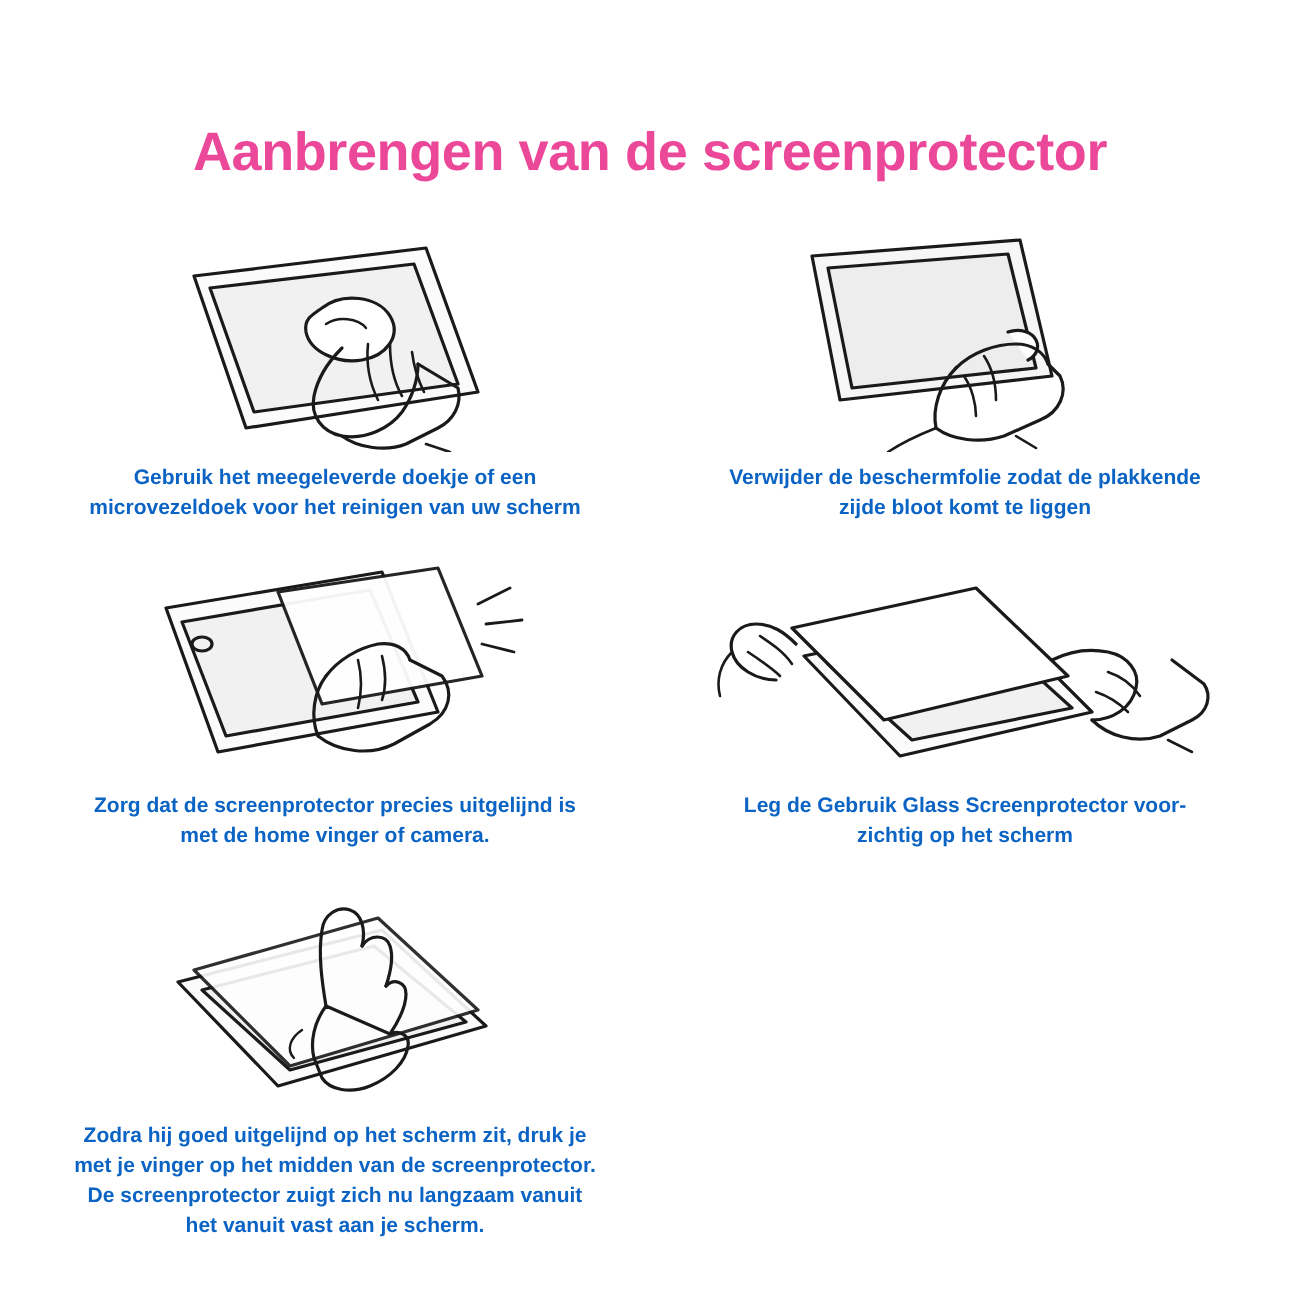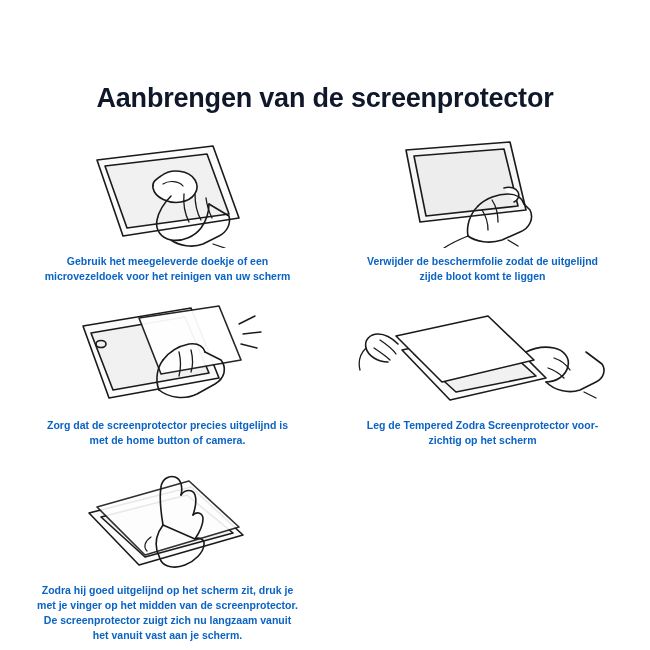--- a/index.html
+++ b/index.html
@@ -15,25 +15,25 @@
   }
   .sheet {
     width: 650px;
     height: 650px;
     box-sizing: border-box;
     background: #ffffff;
     position: relative;
   }
   .title {
     text-align: center;
-    color: #0f172a;
+    color: #ec4899;
     font-size: 27px;
     font-weight: bold;
     letter-spacing: -0.2px;
-    padding-top: 84px;
+    padding-top: 62px;
     line-height: 1.1;
   }
   .grid {
     margin-top: 22px;
     display: grid;
     grid-template-columns: 1fr 1fr;
     grid-template-rows: auto auto auto;
     column-gap: 0px;
     row-gap: 6px;
     padding: 0 18px;
@@ -116,21 +116,21 @@
             <path d="M120 70 C112 78 108 90 110 100"></path>
             <path d="M110 100 C118 106 132 108 144 104 L162 96 C172 92 176 82 172 74 L166 68"></path>
             <path d="M134 64 C138 70 140 78 140 86" stroke-width="1.3"></path>
             <path d="M124 74 C128 80 130 88 130 94" stroke-width="1.3"></path>
             <path d="M150 104 L160 110" stroke-width="1.3"></path>
 
             <path d="M110 100 C100 104 92 108 86 112" stroke-width="1.3"></path>
           </g>
         </svg>
       </div>
-      <div class="caption">Verwijder de beschermfolie zodat de uitgelijnd zijde bloot komt te liggen</div>
+      <div class="caption">Verwijder de beschermfolie zodat de plakkende zijde bloot komt te liggen</div>
     </div>
 
     <div class="cell">
       <div class="art">
         <svg viewBox="0 0 250 112" xmlns="http://www.w3.org/2000/svg">
           <g fill="none" stroke="#1a1a1a" stroke-width="1.6" stroke-linecap="round" stroke-linejoin="round">
 
             <path d="M40 26 L148 8 L176 78 L66 98 Z" fill="#fbfbfb"></path>
             <path d="M48 33 L142 17 L166 73 L70 90 Z" fill="#f1f1f1"></path>
 
@@ -143,21 +143,21 @@
             <path d="M116 90 C126 98 142 100 154 94 L172 84 C182 78 184 68 178 60 L162 52"></path>
             <path d="M136 52 C138 60 138 68 136 76" stroke-width="1.3"></path>
             <path d="M148 50 C150 58 150 66 148 72" stroke-width="1.3"></path>
 
             <path d="M196 24 L212 16" stroke-width="1.4"></path>
             <path d="M200 34 L218 32" stroke-width="1.4"></path>
             <path d="M198 44 L214 48" stroke-width="1.4"></path>
           </g>
         </svg>
       </div>
-      <div class="caption">Zorg dat de screenprotector precies uitgelijnd is met de home button of camera.</div>
+      <div class="caption">Zorg dat de screenprotector precies uitgelijnd is met de home vinger of camera.</div>
     </div>
 
     <div class="cell">
       <div class="art">
         <svg viewBox="0 0 250 112" xmlns="http://www.w3.org/2000/svg">
           <g fill="none" stroke="#1a1a1a" stroke-width="1.6" stroke-linecap="round" stroke-linejoin="round">
 
             <path d="M44 50 L140 30 L188 78 L92 100 Z" fill="#fbfbfb"></path>
             <path d="M56 54 L136 38 L178 76 L98 92 Z" fill="#f1f1f1"></path>
 
@@ -169,21 +169,21 @@
             <path d="M8 48 C2 54 0 62 2 70" stroke-width="1.3"></path>
 
             <path d="M168 52 C176 48 186 46 196 48 C206 50 212 58 210 66 C208 76 198 82 188 82"></path>
             <path d="M188 82 C196 90 210 94 222 90 L238 82 C246 78 248 70 244 64 L228 52"></path>
             <path d="M196 58 C202 60 208 64 212 70" stroke-width="1.3"></path>
             <path d="M190 68 C196 70 202 74 206 78" stroke-width="1.3"></path>
             <path d="M226 92 L238 98" stroke-width="1.3"></path>
           </g>
         </svg>
       </div>
-      <div class="caption">Leg de Tempered Zodra Screenprotector voor-zichtig op het scherm</div>
+      <div class="caption">Leg de Gebruik Glass Screenprotector voor-zichtig op het scherm</div>
     </div>
 
     <div class="cell cell-tall">
       <div class="art">
         <svg viewBox="0 0 250 112" xmlns="http://www.w3.org/2000/svg">
           <g fill="none" stroke="#1a1a1a" stroke-width="1.6" stroke-linecap="round" stroke-linejoin="round">
 
             <path d="M46 48 L148 22 L200 70 L96 100 Z" fill="#fbfbfb"></path>
             <path d="M58 52 L144 30 L190 68 L102 92 Z" fill="#f1f1f1"></path>
 

